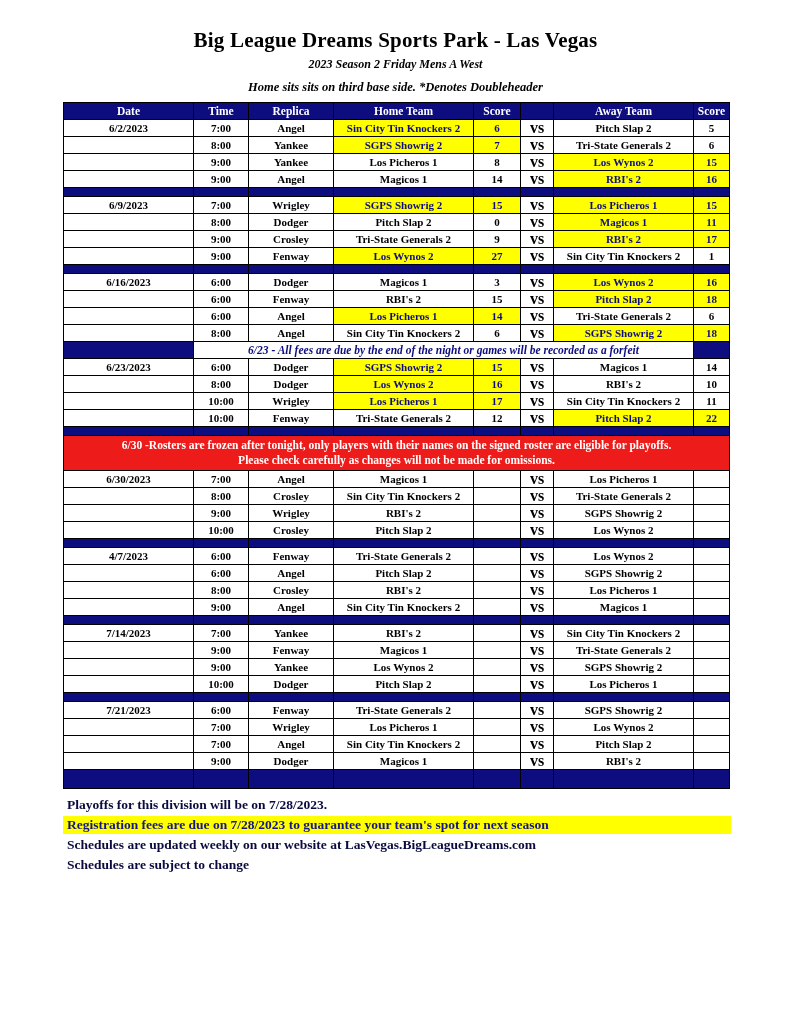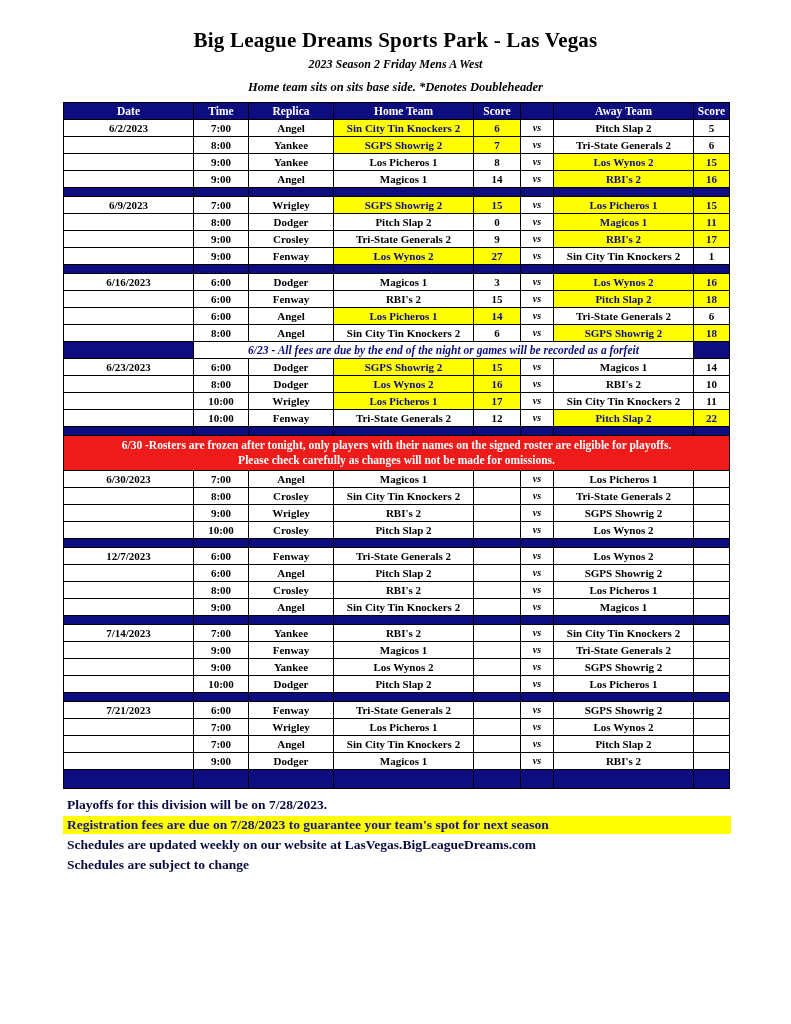--- a/index.html
+++ b/index.html
@@ -26,21 +26,21 @@
     width:666px;margin:7px 1px 0 63px;
   }
   .schedule th,.schedule td{
     border:1px solid #000;
     font-size:11px;font-weight:bold;text-align:center;
     padding:0 2px;height:16px;line-height:16px;
     overflow:hidden;white-space:nowrap;color:#000;
   }
   .schedule th{background:var(--navy);color:#fff;font-size:11.5px;height:17px;}
   .schedule td.win{background:var(--yellow);color:var(--win-text);}
-  .schedule td.vs{font-style:italic;font-size:10px;}
+  .schedule td.vs{font-size:16px;}
   .schedule tr.sep td{background:var(--navy);height:9px;line-height:9px;padding:0;}
   .schedule tr.sep-tall td{height:19px;line-height:19px;}
   .schedule td.navy-fill{background:var(--navy);}
   .schedule td.note-cell{color:var(--navy);font-size:11.5px;font-style:italic;}
   .schedule tr.banner-row td{
     background:var(--red);color:#fff;height:auto;line-height:15px;
     font-size:11.5px;padding:2px 2px;white-space:normal;
   }
   .footer{margin:7px 0 0 63px;width:668px;}
   .footer .line{
@@ -48,21 +48,21 @@
     padding:1px 4px;margin-bottom:2px;
   }
   .footer .line.highlight{background:var(--yellow);color:var(--footer-hl-text);}
 </style>
 </head>
 <body>
 
 <div class="doc">
   <div class="title">Big League Dreams Sports Park - Las Vegas</div>
   <div class="subtitle">2023 Season 2 Friday Mens A West</div>
-  <div class="field-note">Home team sits on sits base side.  *Denotes Doubleheader</div>
+  <div class="field-note">Home sits sits on third base side.  *Denotes Doubleheader</div>
 
   <table class="schedule">
     <colgroup>
       <col style="width:130px">
         <col style="width:55px">
         <col style="width:85px">
       <col style="width:140px">
         <col style="width:47px">
         <col style="width:33px">
       <col style="width:140px">
@@ -326,21 +326,21 @@
           <td></td>
           <td></td>
           <td></td>
           <td></td>
           <td></td>
           <td></td>
           <td></td>
           <td></td>
         </tr>
         <tr>
-          <td>12/7/2023</td>
+          <td>4/7/2023</td>
           <td>6:00</td>
           <td>Fenway</td>
           <td>Tri-State Generals 2</td>
           <td></td>
           <td class="vs">vs</td>
           <td>Los Wynos 2</td>
           <td></td>
         </tr>
         <tr>
           <td></td>

